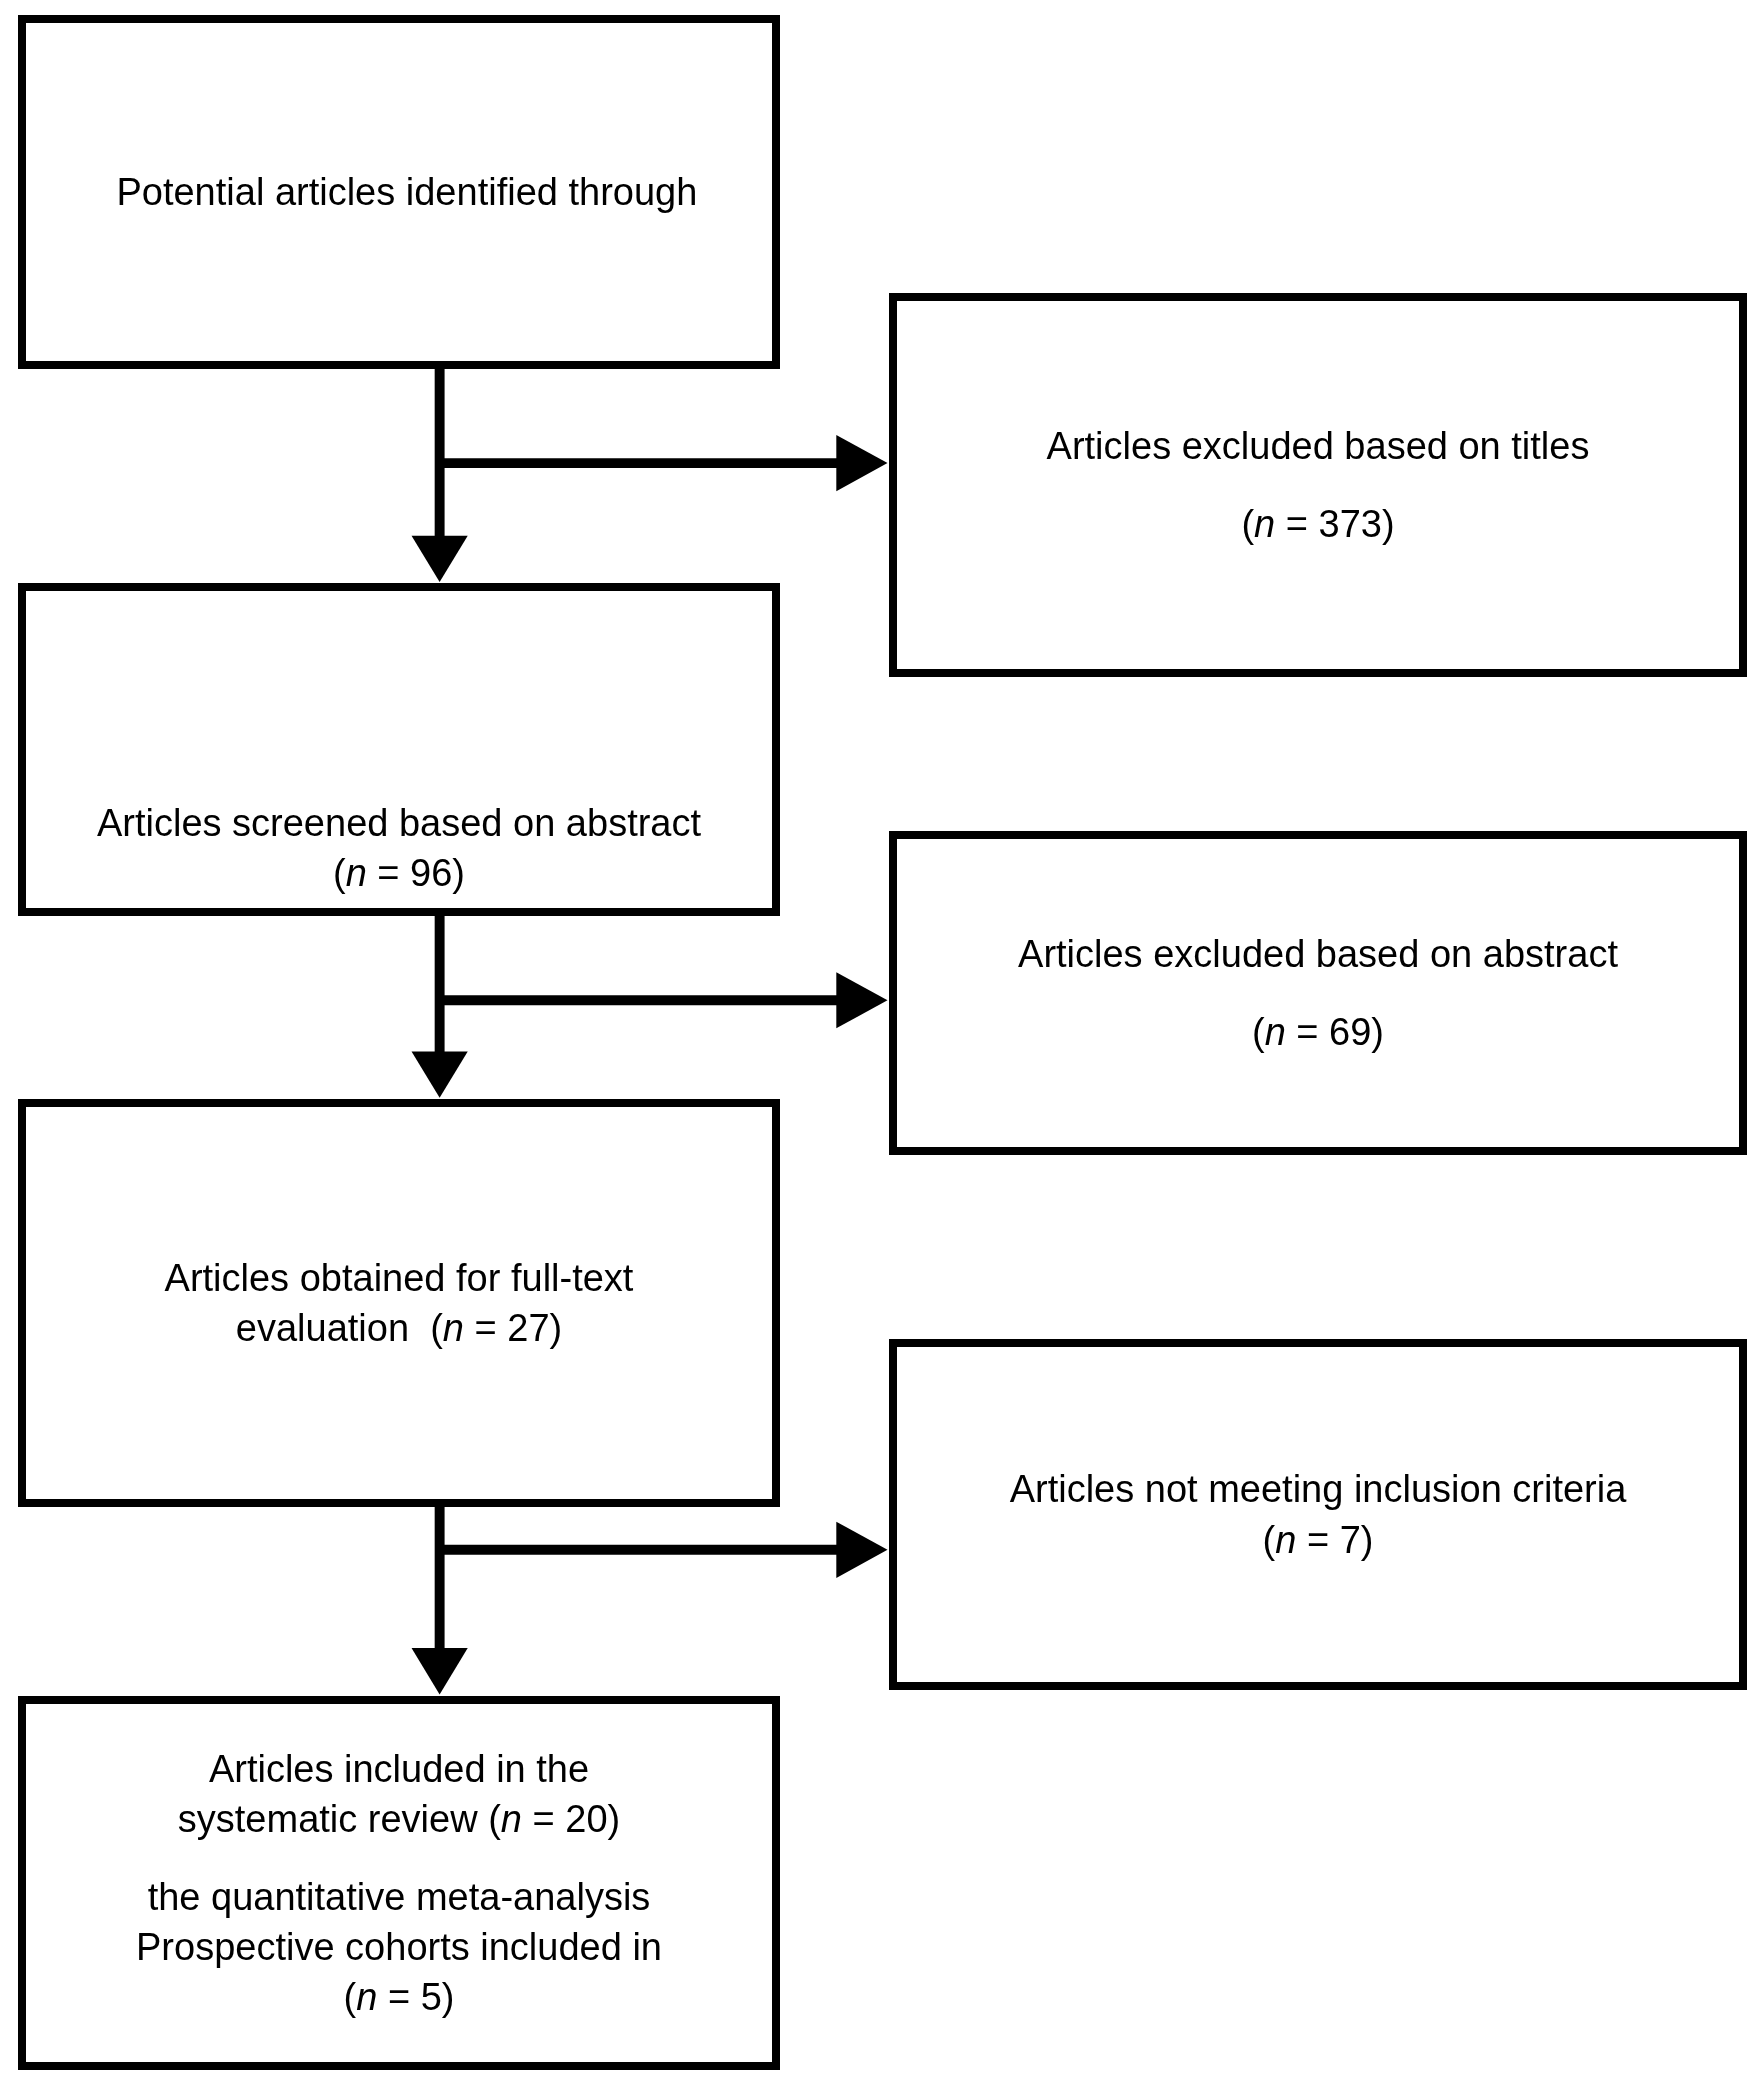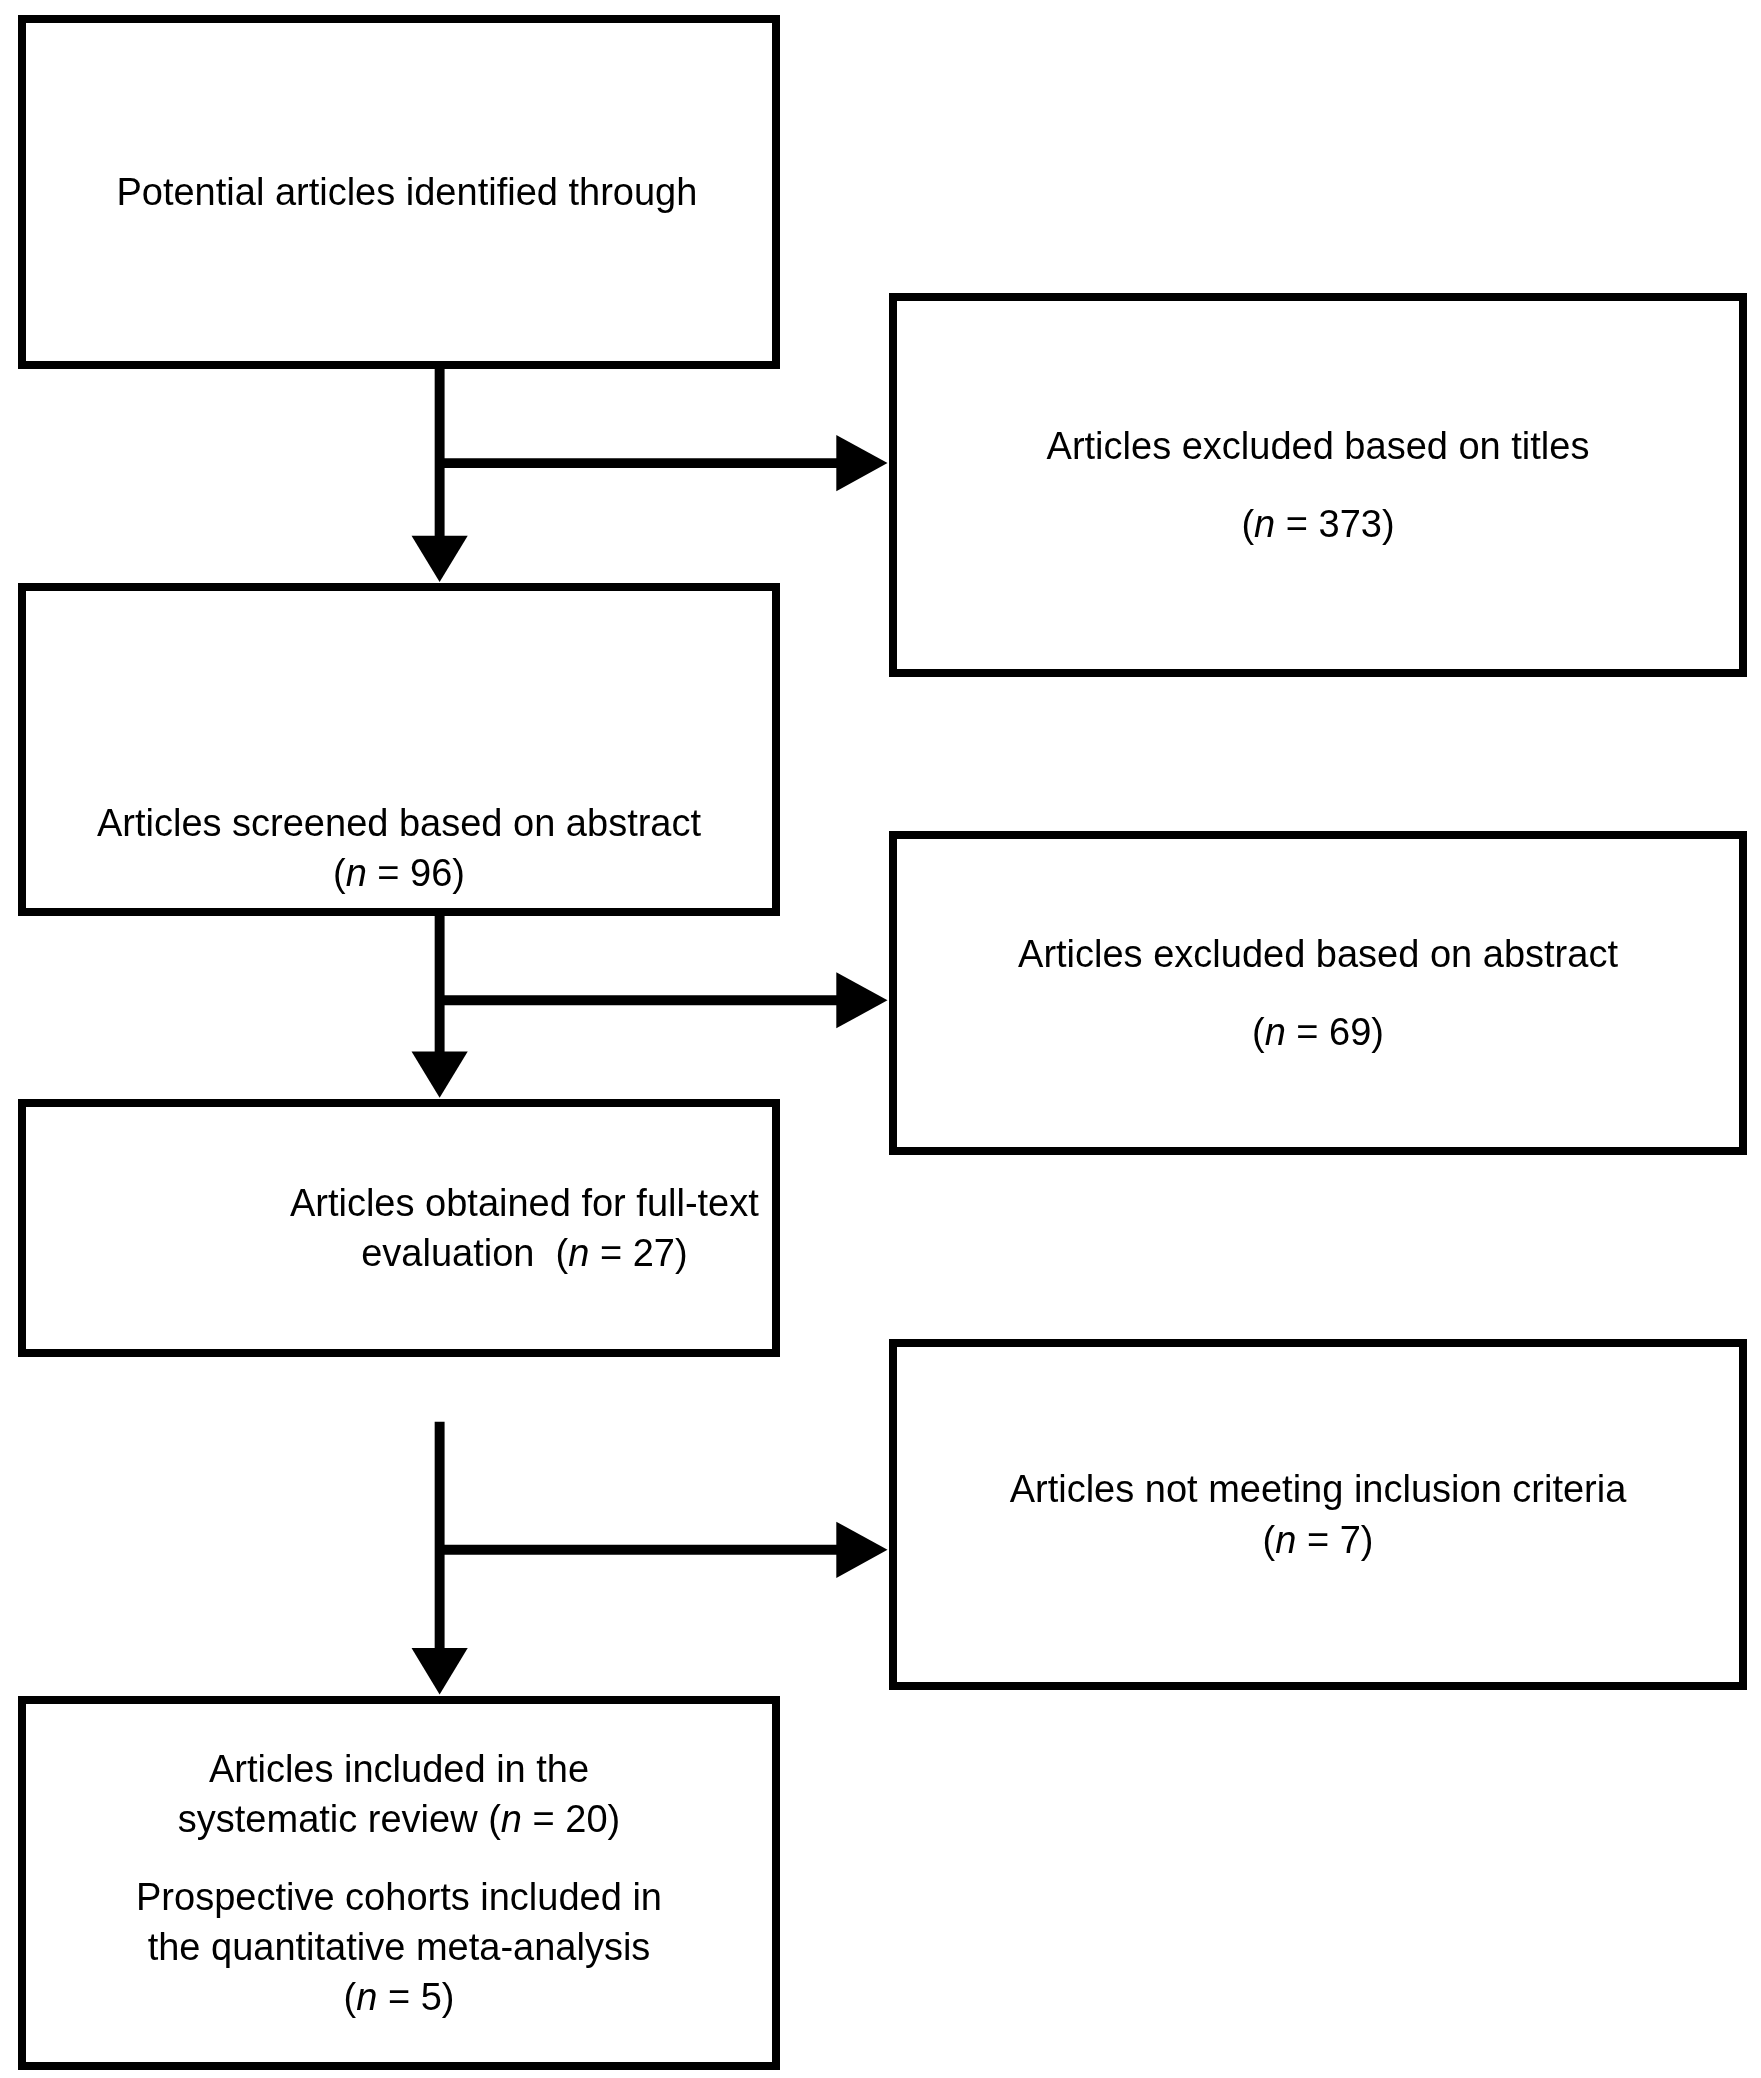--- a/index.html
+++ b/index.html
@@ -28,21 +28,21 @@
   .para{display:block;}
   .para + .para{margin-top:28px;}
   .line{white-space:pre-wrap;}
   .it{font-style:italic;}
   svg.arrows{position:absolute;left:0;top:0;width:1761px;height:2079px;pointer-events:none;}
 
   #box-identified        {left:18px;   top:15px;   width:762px;  height:354px;padding-left:29px;}
   #box-excluded-titles   {left:889px; top:293px;  width:858px; height:384px;}
   #box-screened          {left:18px;   top:583px;  width:762px;  height:333px;justify-content:flex-end;}
   #box-excluded-abstract {left:889px; top:831px; width:858px; height:324px;}
-  #box-fulltext          {left:18px;   top:1099px; width:762px;  height:258px;align-items:flex-end;}
+  #box-fulltext          {left:18px;   top:1099px; width:762px;  height:408px;}
   #box-not-meeting       {left:889px; top:1339px; width:858px; height:351px;}
   #box-included          {left:18px;   top:1696px; width:762px;  height:374px;}
 </style>
 </head>
 <body>
 
 <div class="canvas">
 
   <svg class="arrows" viewBox="0 0 2131 2515" xmlns="http://www.w3.org/2000/svg">
 
@@ -109,20 +109,20 @@
         <div class="line"><span>(</span><span class="it">n</span><span> = 7)</span></div>
       </div>
     </div>
 
   <div class="box" id="box-included">
       <div class="para">
         <div class="line"><span>Articles included in the</span></div>
         <div class="line"><span>systematic review (</span><span class="it">n</span><span> = 20)</span></div>
       </div>
       <div class="para">
+        <div class="line"><span>the quantitative meta-analysis</span></div>
         <div class="line"><span>Prospective cohorts included in</span></div>
-        <div class="line"><span>the quantitative meta-analysis</span></div>
         <div class="line"><span>(</span><span class="it">n</span><span> = 5)</span></div>
       </div>
     </div>
 
 </div>
 
 
 </body></html>

